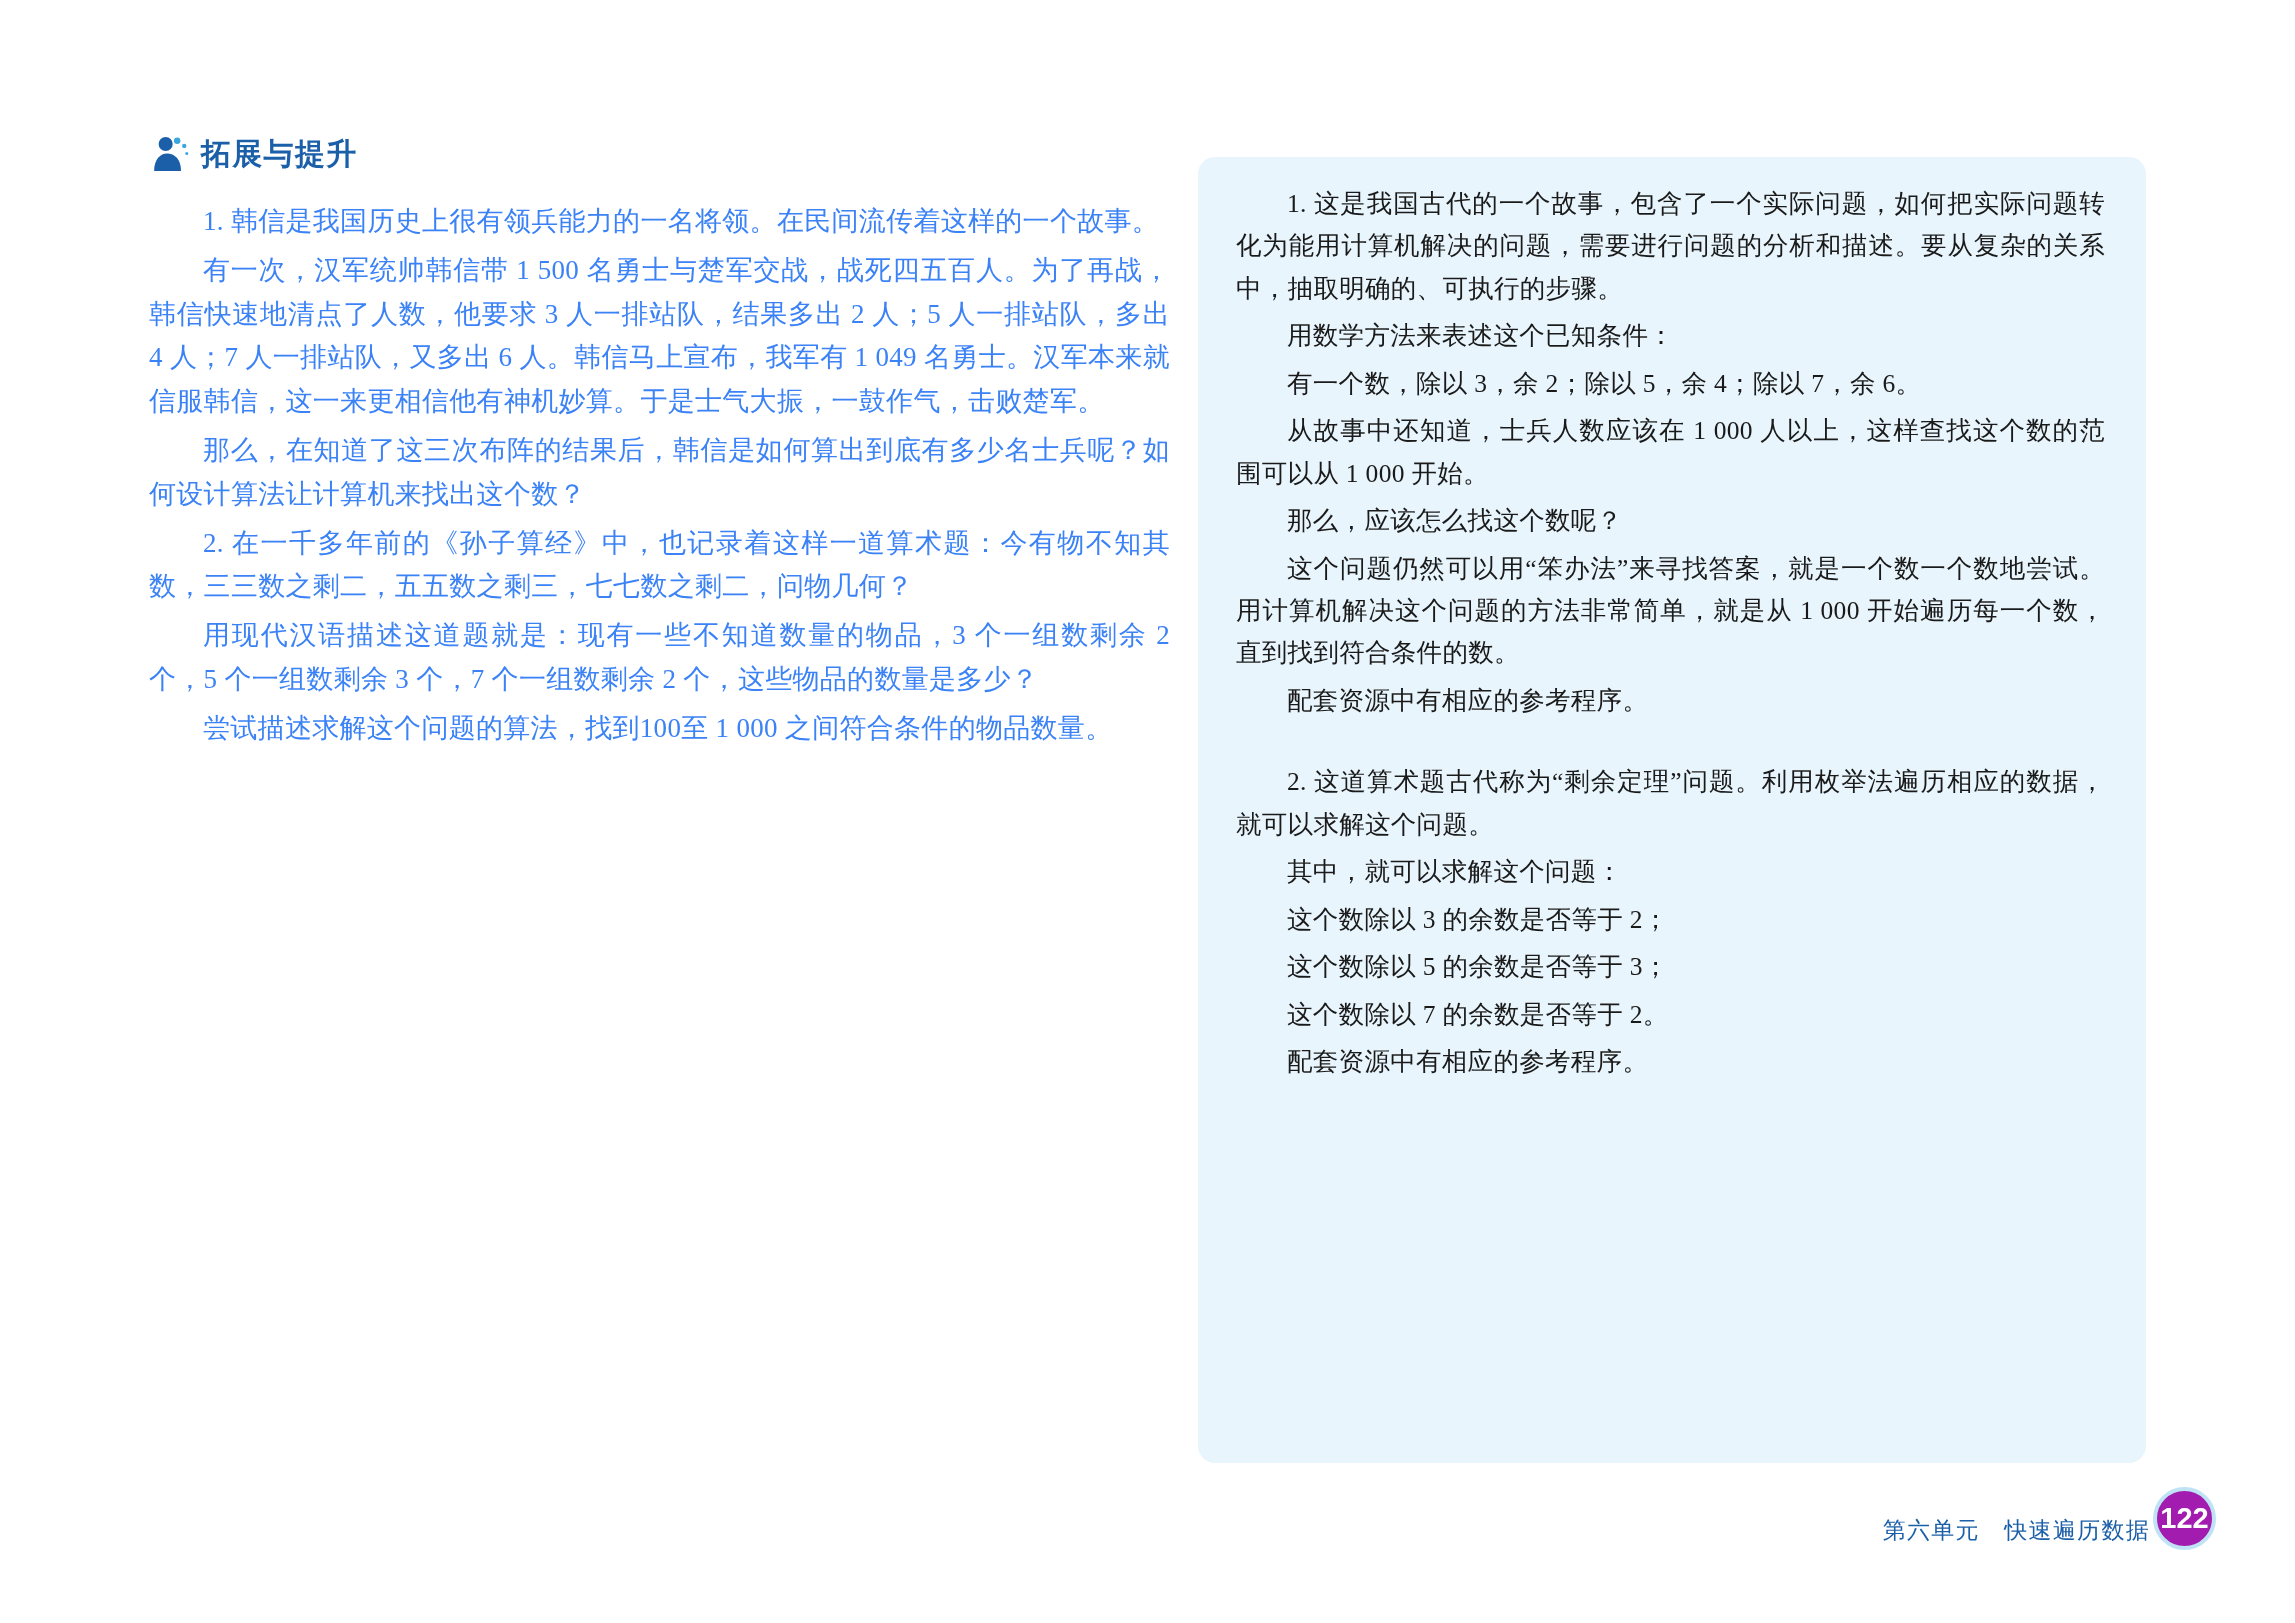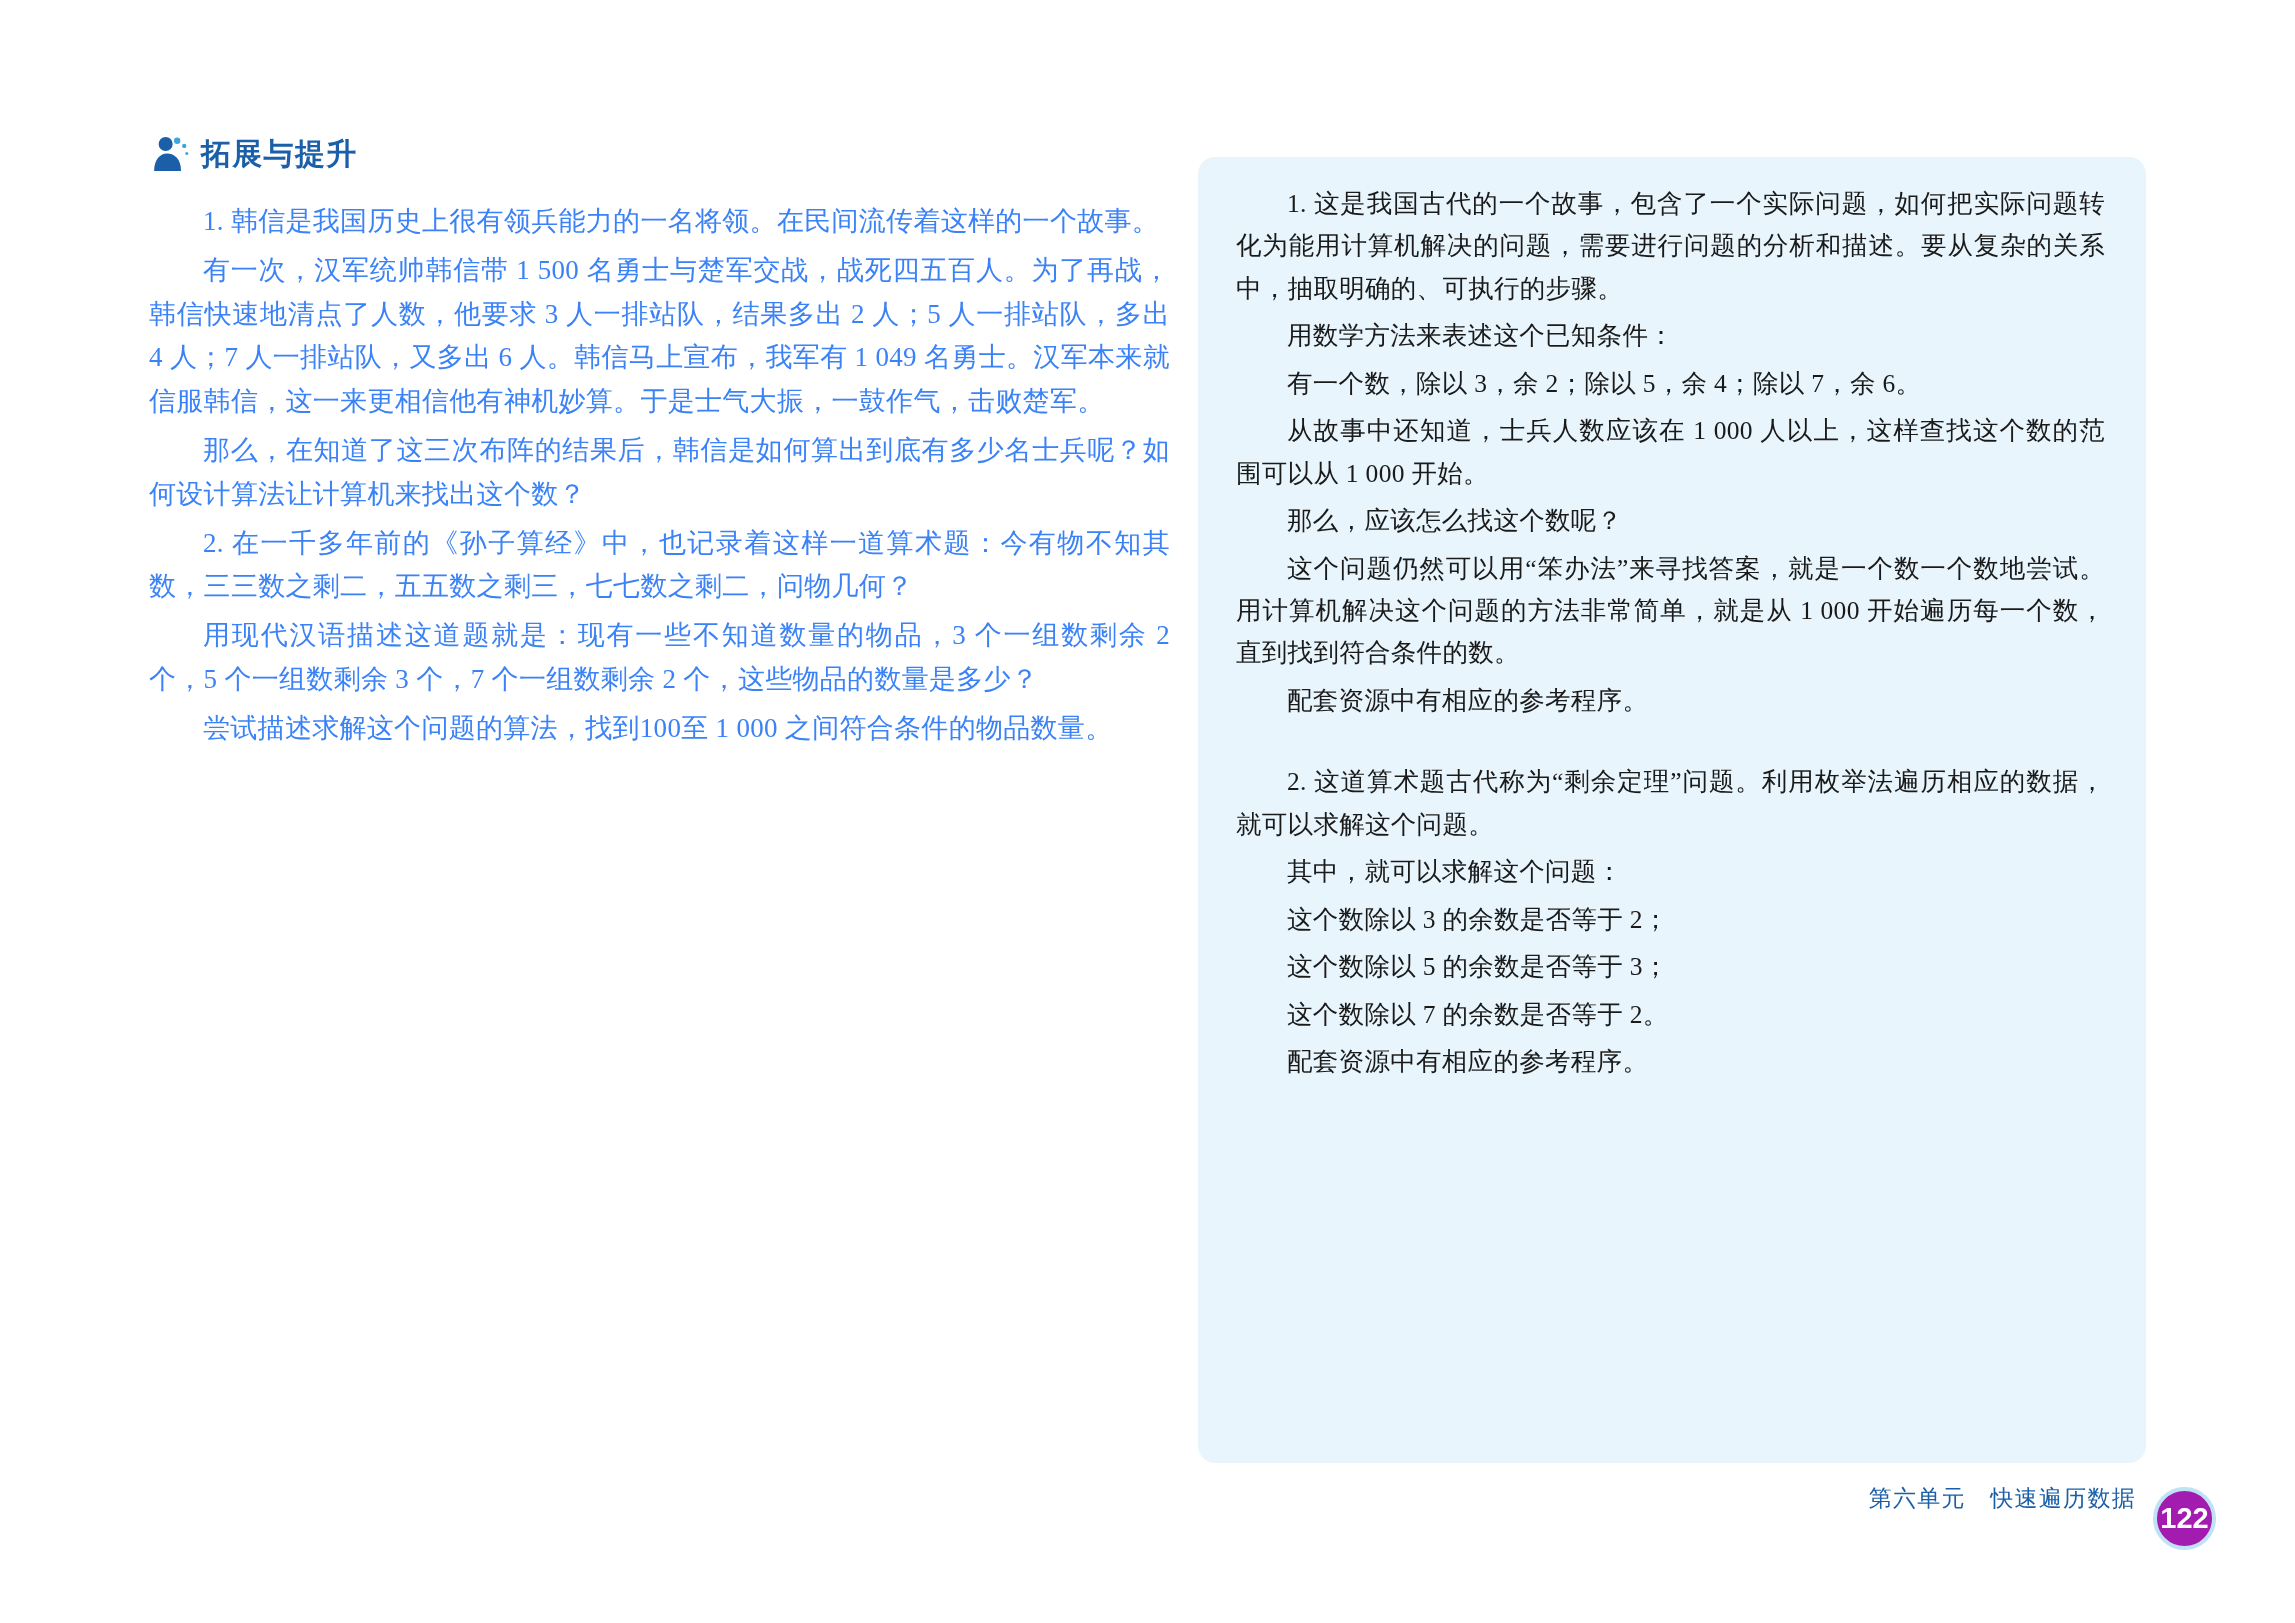--- a/index.html
+++ b/index.html
@@ -87,22 +87,22 @@
   .right-panel .gap {
     height: 34px;
   }
 
   
   .footer {
     position: absolute;
     right: 79px;
     bottom: 77px;
     display: flex;
-    align-items: flex-start;
-    gap: 17px;
+    align-items: flex-end;
+    gap: 3px;
   }
   .footer-text {
     font-family: "Liberation Sans", "DejaVu Sans", sans-serif;
     font-size: 23px;
     color: #1b5fa8;
     letter-spacing: 1.3px;
     white-space: nowrap;
   }
   .page-badge {
     width: 63px;

